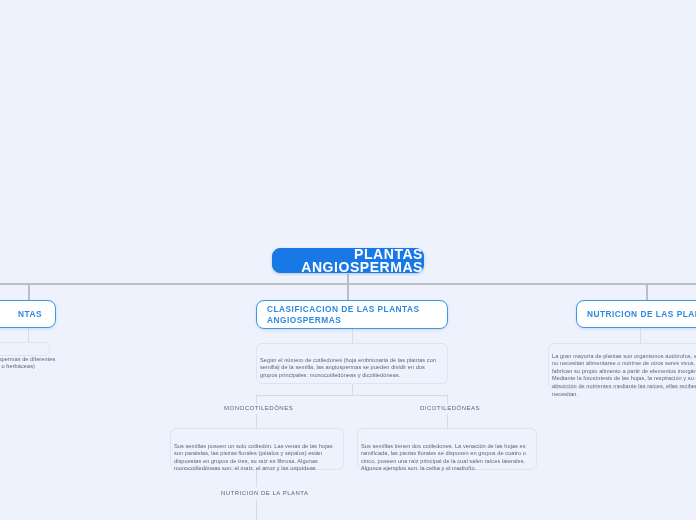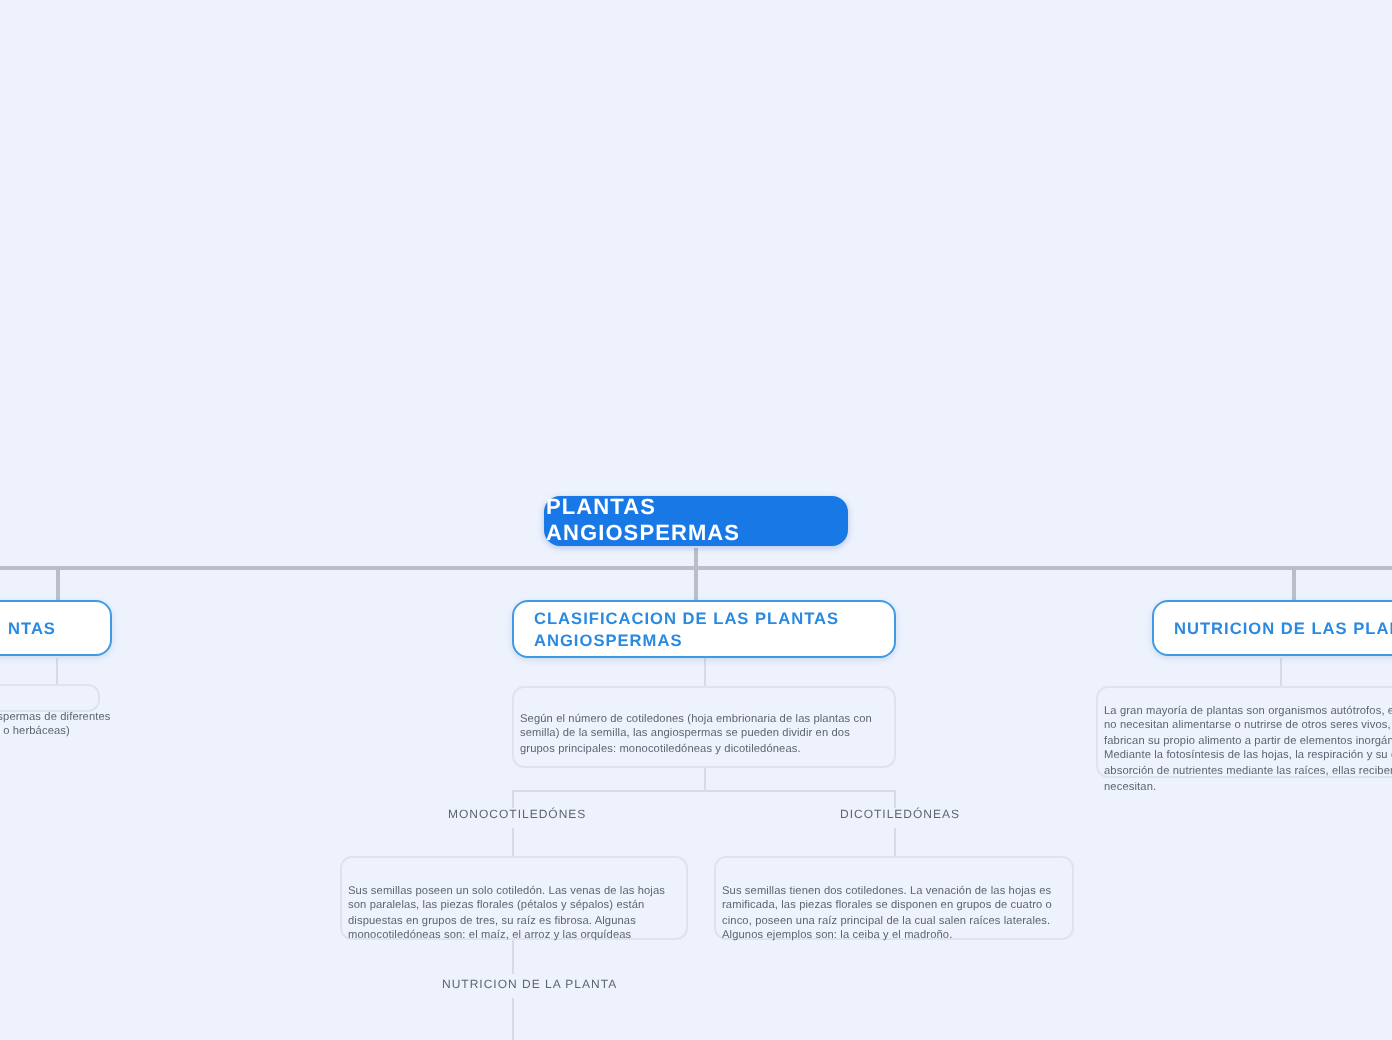--- a/index.html
+++ b/index.html
@@ -42,24 +42,24 @@
   .node-root {
     background: #1878e6;
     border: 1px solid #1878e6;
     box-shadow: 0 1px 3px rgba(30,80,160,0.28);
     display: flex;
     align-items: center;
     justify-content: center;
   }
   .node-root .node-title {
     color: #ffffff;
-    font-size: 11px;
+    font-size: 14px;
     font-weight: bold;
     letter-spacing: 0.55px;
-    text-align: left;
+    text-align: right;
     line-height: 13px;
   }
 
   .node-branch {
     background: #ffffff;
     border: 1.6px solid #3f9ae5;
     box-shadow: 0 1px 3px rgba(60,120,190,0.20);
     display: flex;
     align-items: center;
     padding: 0 10px;
@@ -133,21 +133,21 @@
 
   <div class="conn-light" style="left:256px; top:470px; width:1.2px; height:17px;"></div>
 
   <div class="conn-light" style="left:256px; top:499px; width:1.2px; height:21px;"></div>
 
   <div class="node node-root" style="left:272px; top:248px; width:152px; height:25px;">
     <span class="node-title">PLANTAS ANGIOSPERMAS</span>
   </div>
 
   <div class="node node-branch" style="left:-54px; top:300px; width:110px; height:28px;">
-    <span class="node-title" style="margin-left:47px;">NTAS</span>
+    <span class="node-title" style="margin-left:61px;">NTAS</span>
   </div>
 
   <div class="note" style="left:-60px; top:342px; width:110px; height:14px;"></div>
   <p class="para clip-left" style="left:-58px; top:350px; width:128px;">ncontrar plantas angiospermas de diferentes estructuras (arbustivas o herbáceas)</p>
 
   <div class="node node-branch" style="left:256px; top:300px; width:192px; height:29px;">
     <span class="node-title">CLASIFICACION DE LAS PLANTAS ANGIOSPERMAS</span>
   </div>
 
   <div class="note" style="left:256px; top:343px; width:192px; height:41px;"></div>

